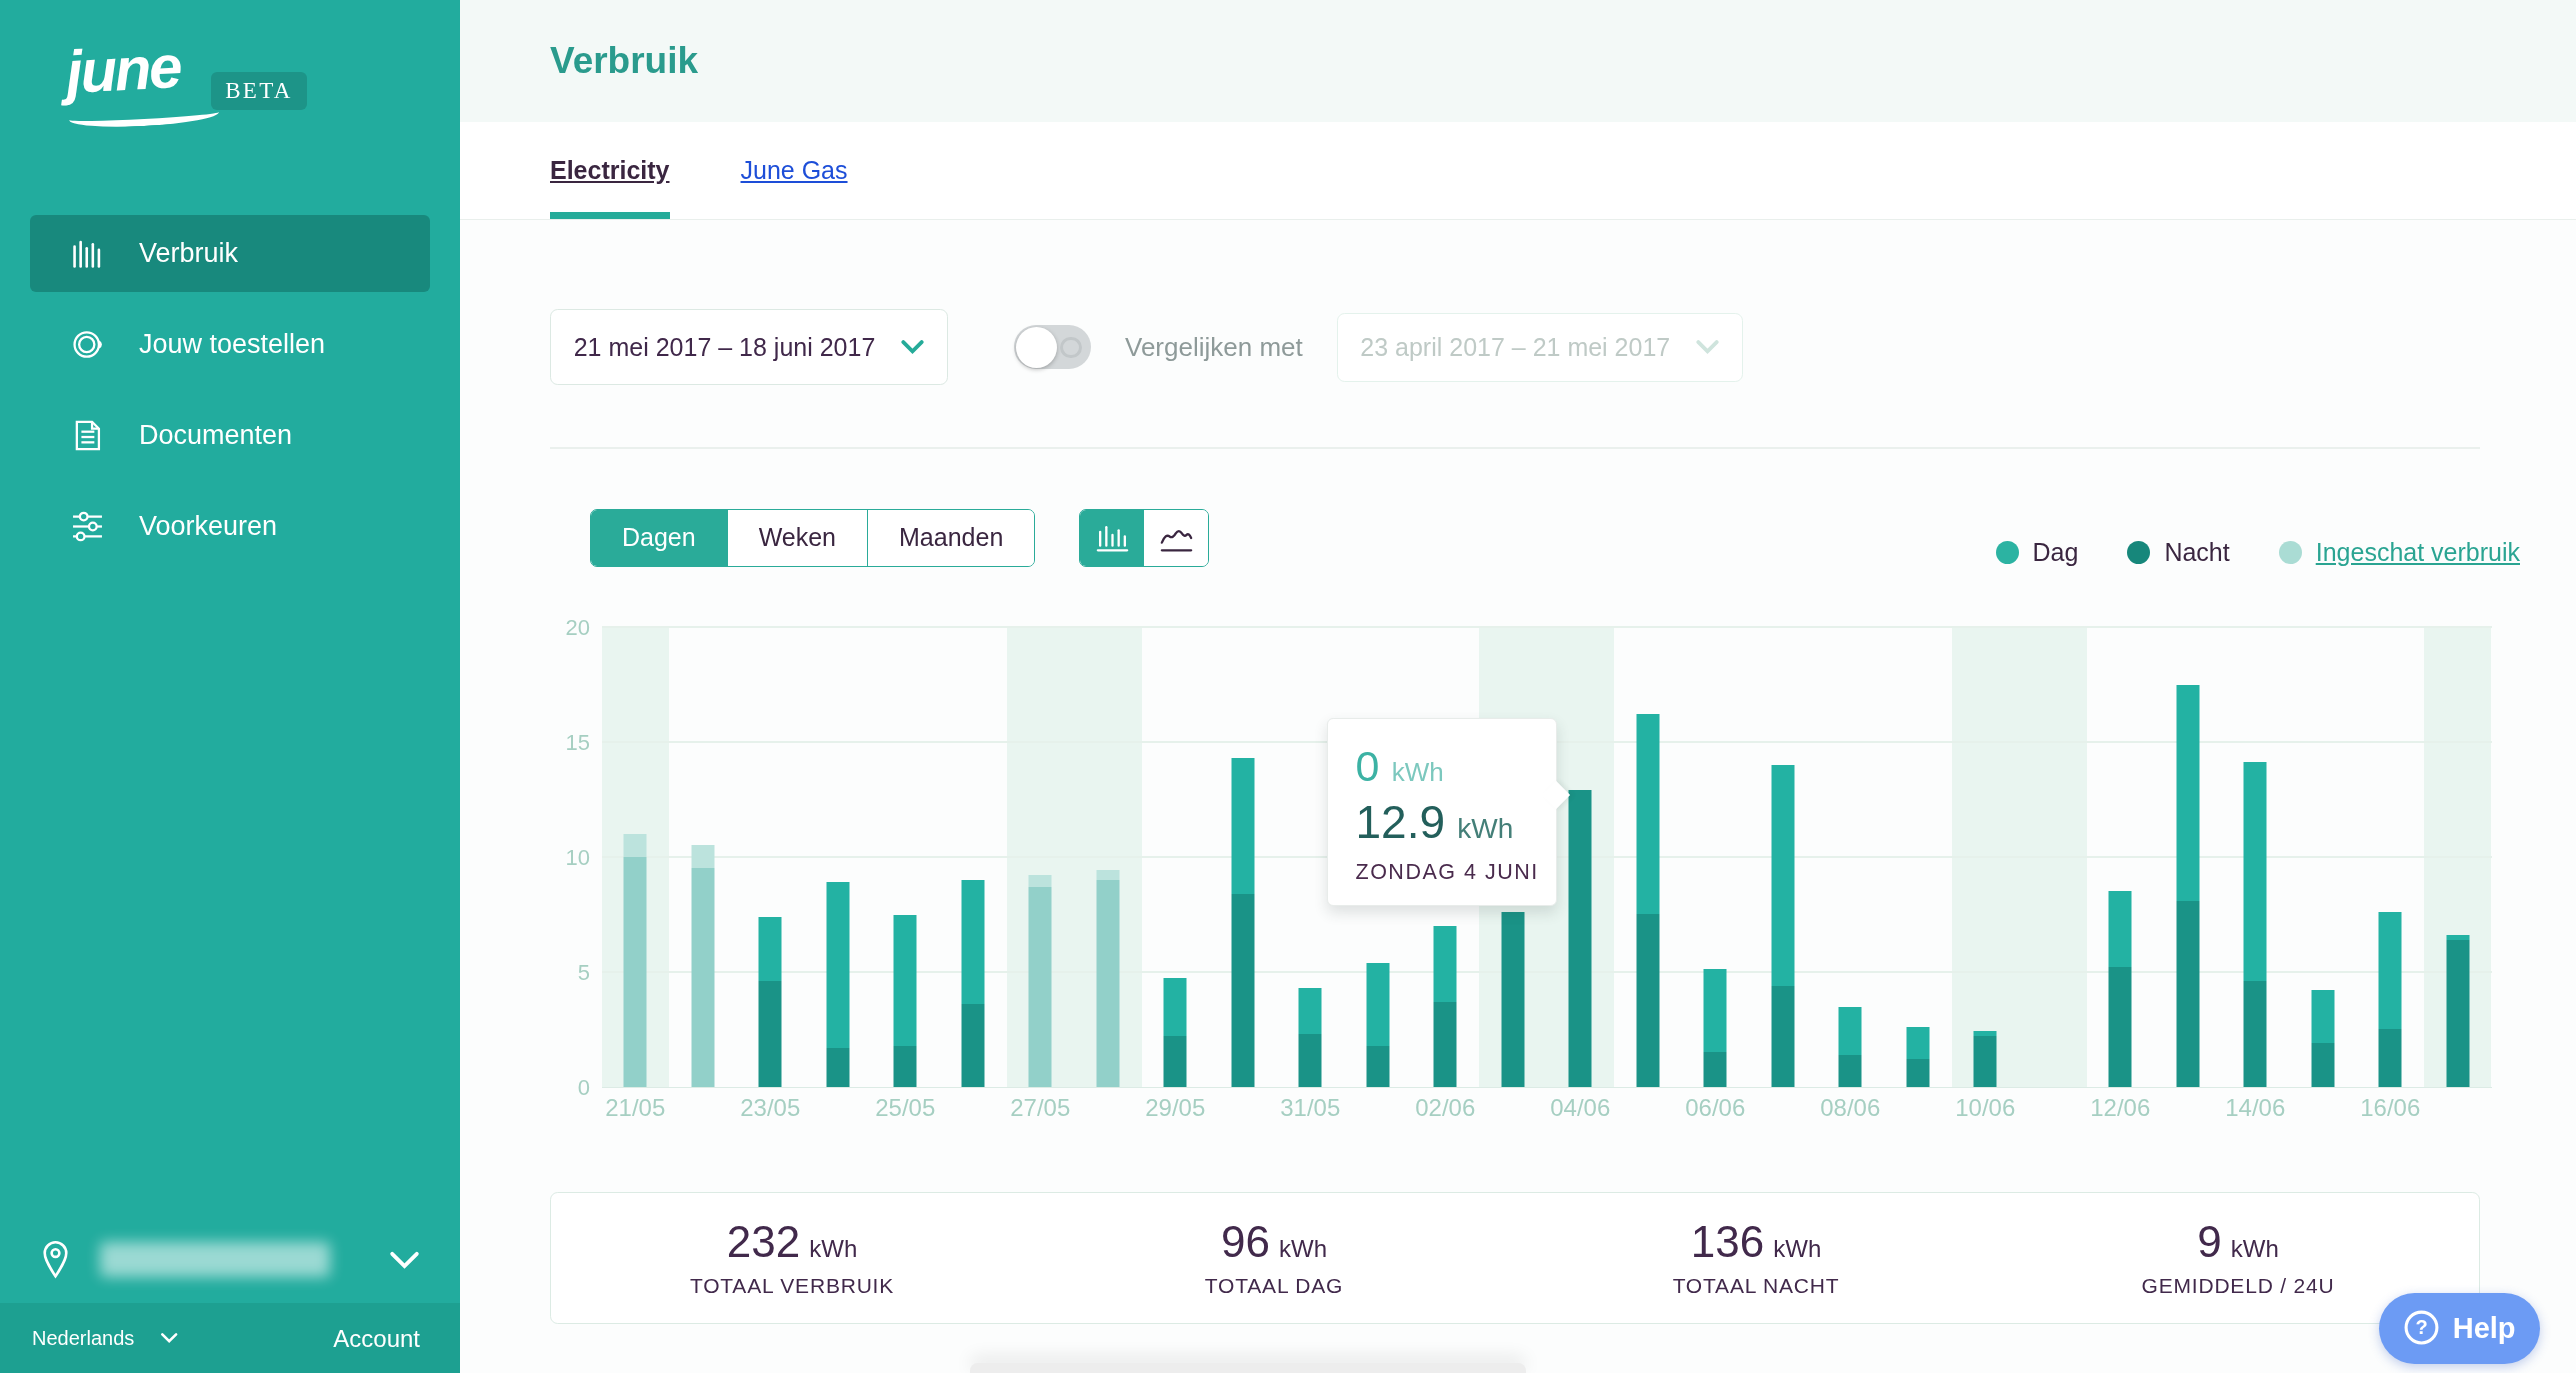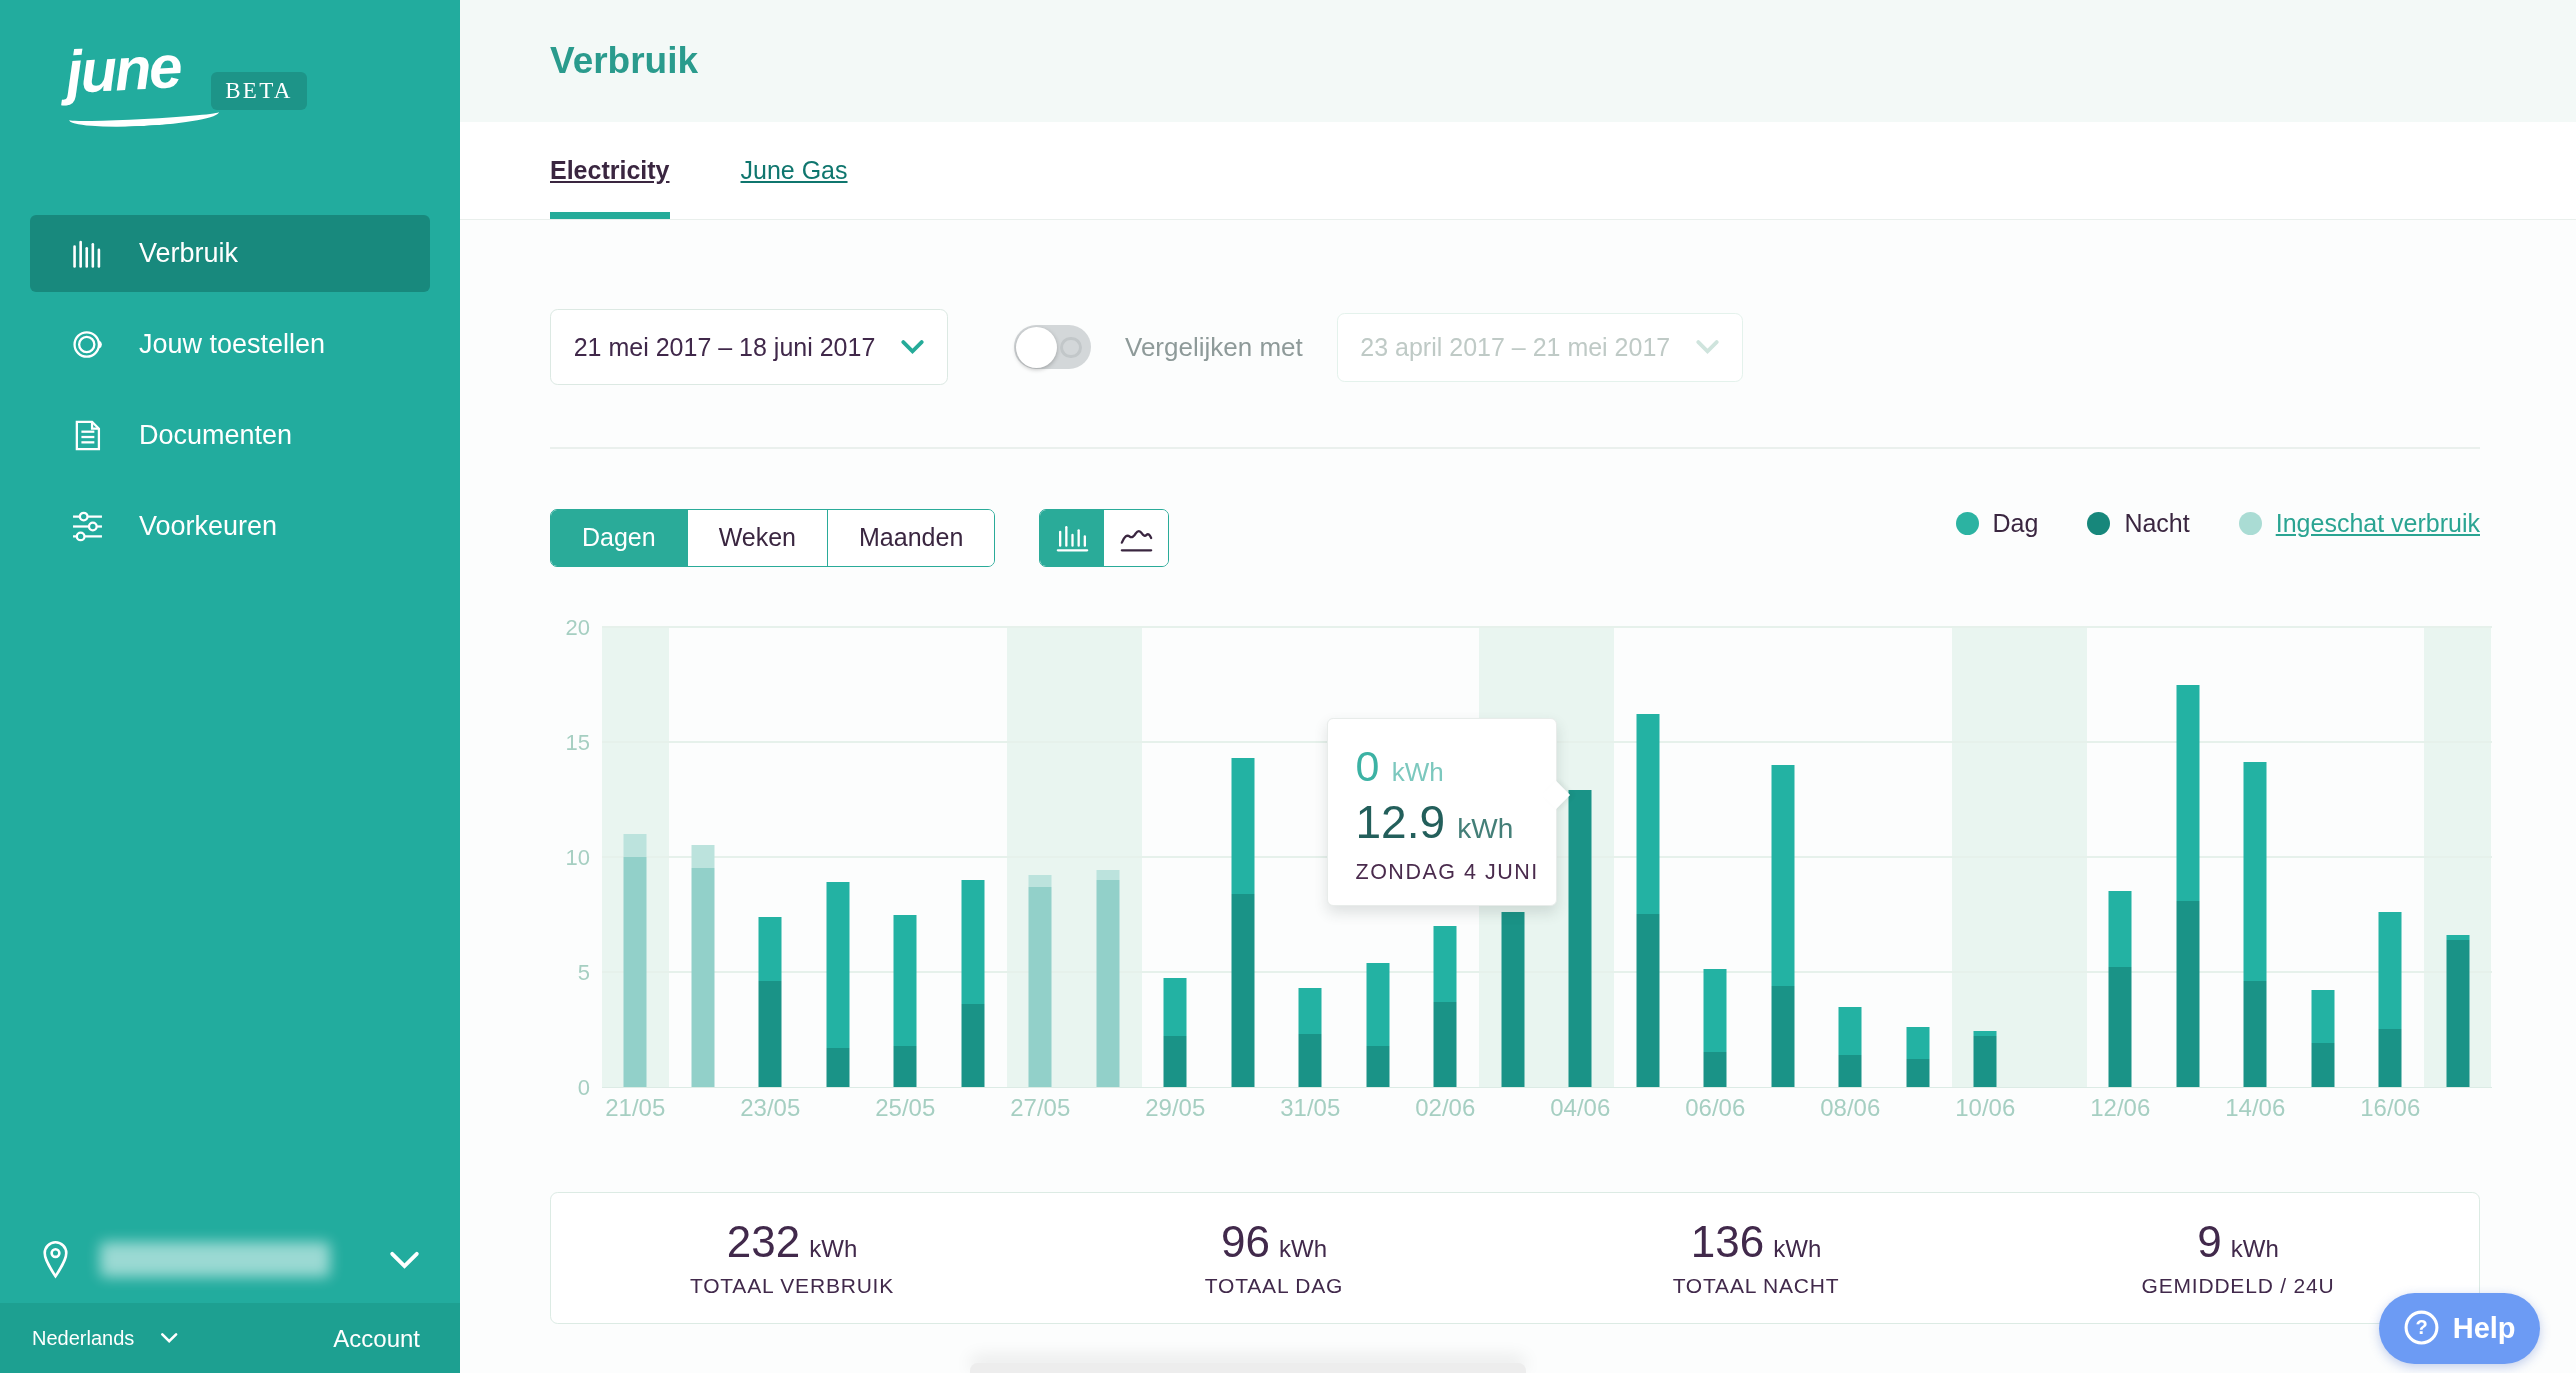--- a/index.html
+++ b/index.html
@@ -26,40 +26,40 @@
   .lang-chevron { width:18.4px; height:12.3px; margin-left:26px; }
   .account { color:#fff; font-size:24px; position:absolute; right:40px; }
 
   
   .main { position:absolute; left:460px; top:0; width:2116px; height:1374px; }
   .head-strip { height:122px; background:#f3f9f7; display:flex; align-items:center; }
   .page-title { color:#2a9b8d; font-size:37px; font-weight:bold; margin-left:90px; }
   .tabbar { height:98px; background:#ffffff; border-bottom:1.5px solid #e9efec; display:flex; align-items:center; position:relative; }
   .tab { font-size:25px; margin-left:90px; position:relative; height:100%; display:flex; align-items:center; cursor:pointer;text-decoration:underline; }
   .tab.active { color:#3a2640; font-weight:bold; }
-  .tab.inactive { color:#0f766e; margin-left:71px; }
+  .tab.inactive { color:#1d4ed8; margin-left:71px; }
   .tab.active::after { content:""; position:absolute; left:0; right:0; bottom:0; height:7px; background:#25ab99; }
 
   .content { padding:0 0 0 90px; }
 
   .filter-row { margin-top:89px; display:flex; align-items:center; }
   .date-box { width:398px; height:76px; background:#fff; border:1.5px solid #dce9e3; border-radius:7.7px; display:flex; align-items:center; justify-content:center; cursor:pointer; }
   .date-box .txt { color:#40284a; font-size:25px; }
   .date-box .chev { width:23px; height:15.3px; margin-left:26px; }
   .toggle { margin-left:66px; width:77px; height:44px; background:#d3d7d9; border-radius:22px; position:relative; cursor:pointer; }
   .knob { position:absolute; left:1.5px; top:1.5px; width:41px; height:41px; background:#fff; border-radius:50%; box-shadow:0 1.5px 4.6px rgba(0,0,0,0.25); }
   .ring { position:absolute; right:9.2px; top:11.5px; width:21.5px; height:21.5px; border:3.1px solid #c2c7c9; border-radius:50%; }
   .compare-label { margin-left:34px; color:#8e9a99; font-size:26px; }
   .compare-box { margin-left:34px; width:406px; height:69px; background:#fff; border:1.5px solid #e4f2ec; border-radius:7.7px; display:flex; align-items:center; justify-content:center; }
   .compare-box .txt { color:#bfcac6; font-size:25px; }
   .compare-box .chev { width:23px; height:15.3px; margin-left:26px; }
 
   .divider { margin-top:62px; width:1930px; height:1.5px; background:#eaf0ed; }
 
-  .controls-row { margin-top:60px; width:1930px; height:58px; display:flex; align-items:flex-start; position:relative; }
+  .controls-row { margin-top:60px; width:1930px; height:58px; display:flex; align-items:flex-end; position:relative;margin-left:40px; }
   .segmented { display:flex; height:58px; border:1.5px solid #2aab99; border-radius:7px; overflow:hidden; }
   .seg-opt { display:flex; align-items:center; justify-content:center; padding:0 31px; font-size:25px; color:#3a2640; background:#fff; border-left:1.5px solid #2aab99; cursor:pointer; }
   .seg-opt:first-child { border-left:none; }
   .seg-opt.active { background:#2aab99; color:#fff; }
   .charttype { display:flex; height:58px; border:1.5px solid #2aab99; border-radius:7px; overflow:hidden; margin-left:44px; }
   .ct-cell { width:64px; display:flex; align-items:center; justify-content:center; background:#fff; cursor:pointer; }
   .ct-cell.active { background:#2aab99; }
   .legend { position:absolute; right:0; display:flex; align-items:center; }
   .leg-item { display:flex; align-items:center; margin-left:49px; }
   .leg-dot { width:23px; height:23px; border-radius:50%; margin-right:14px; }

